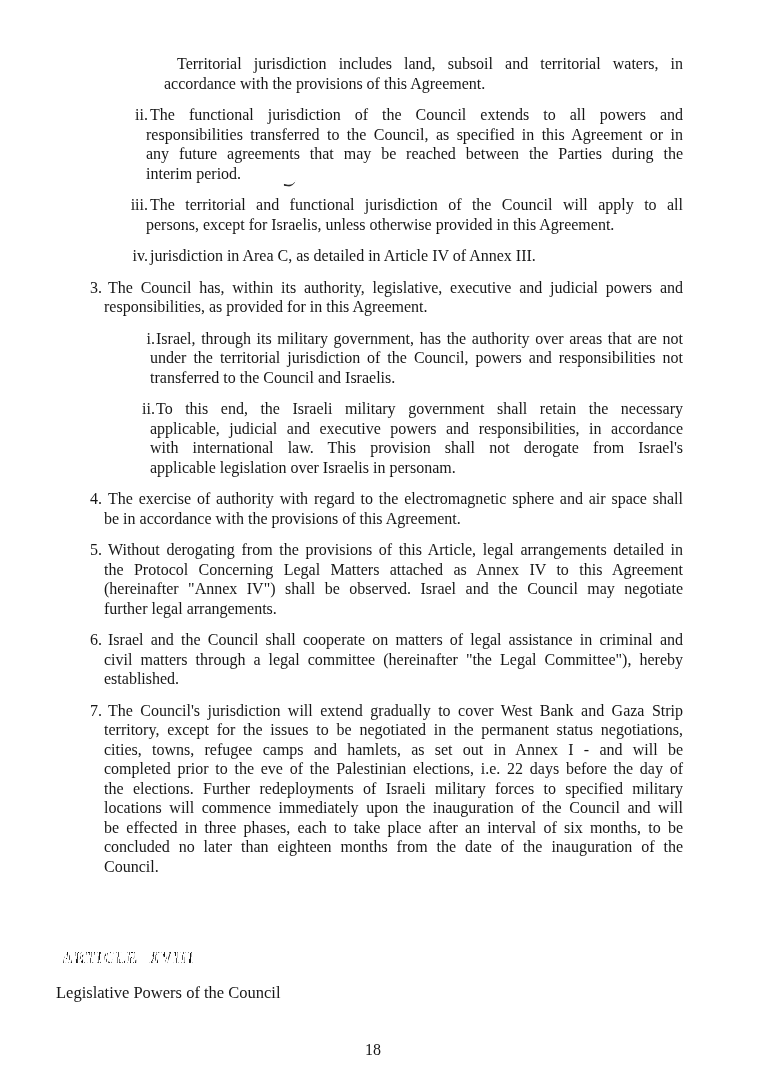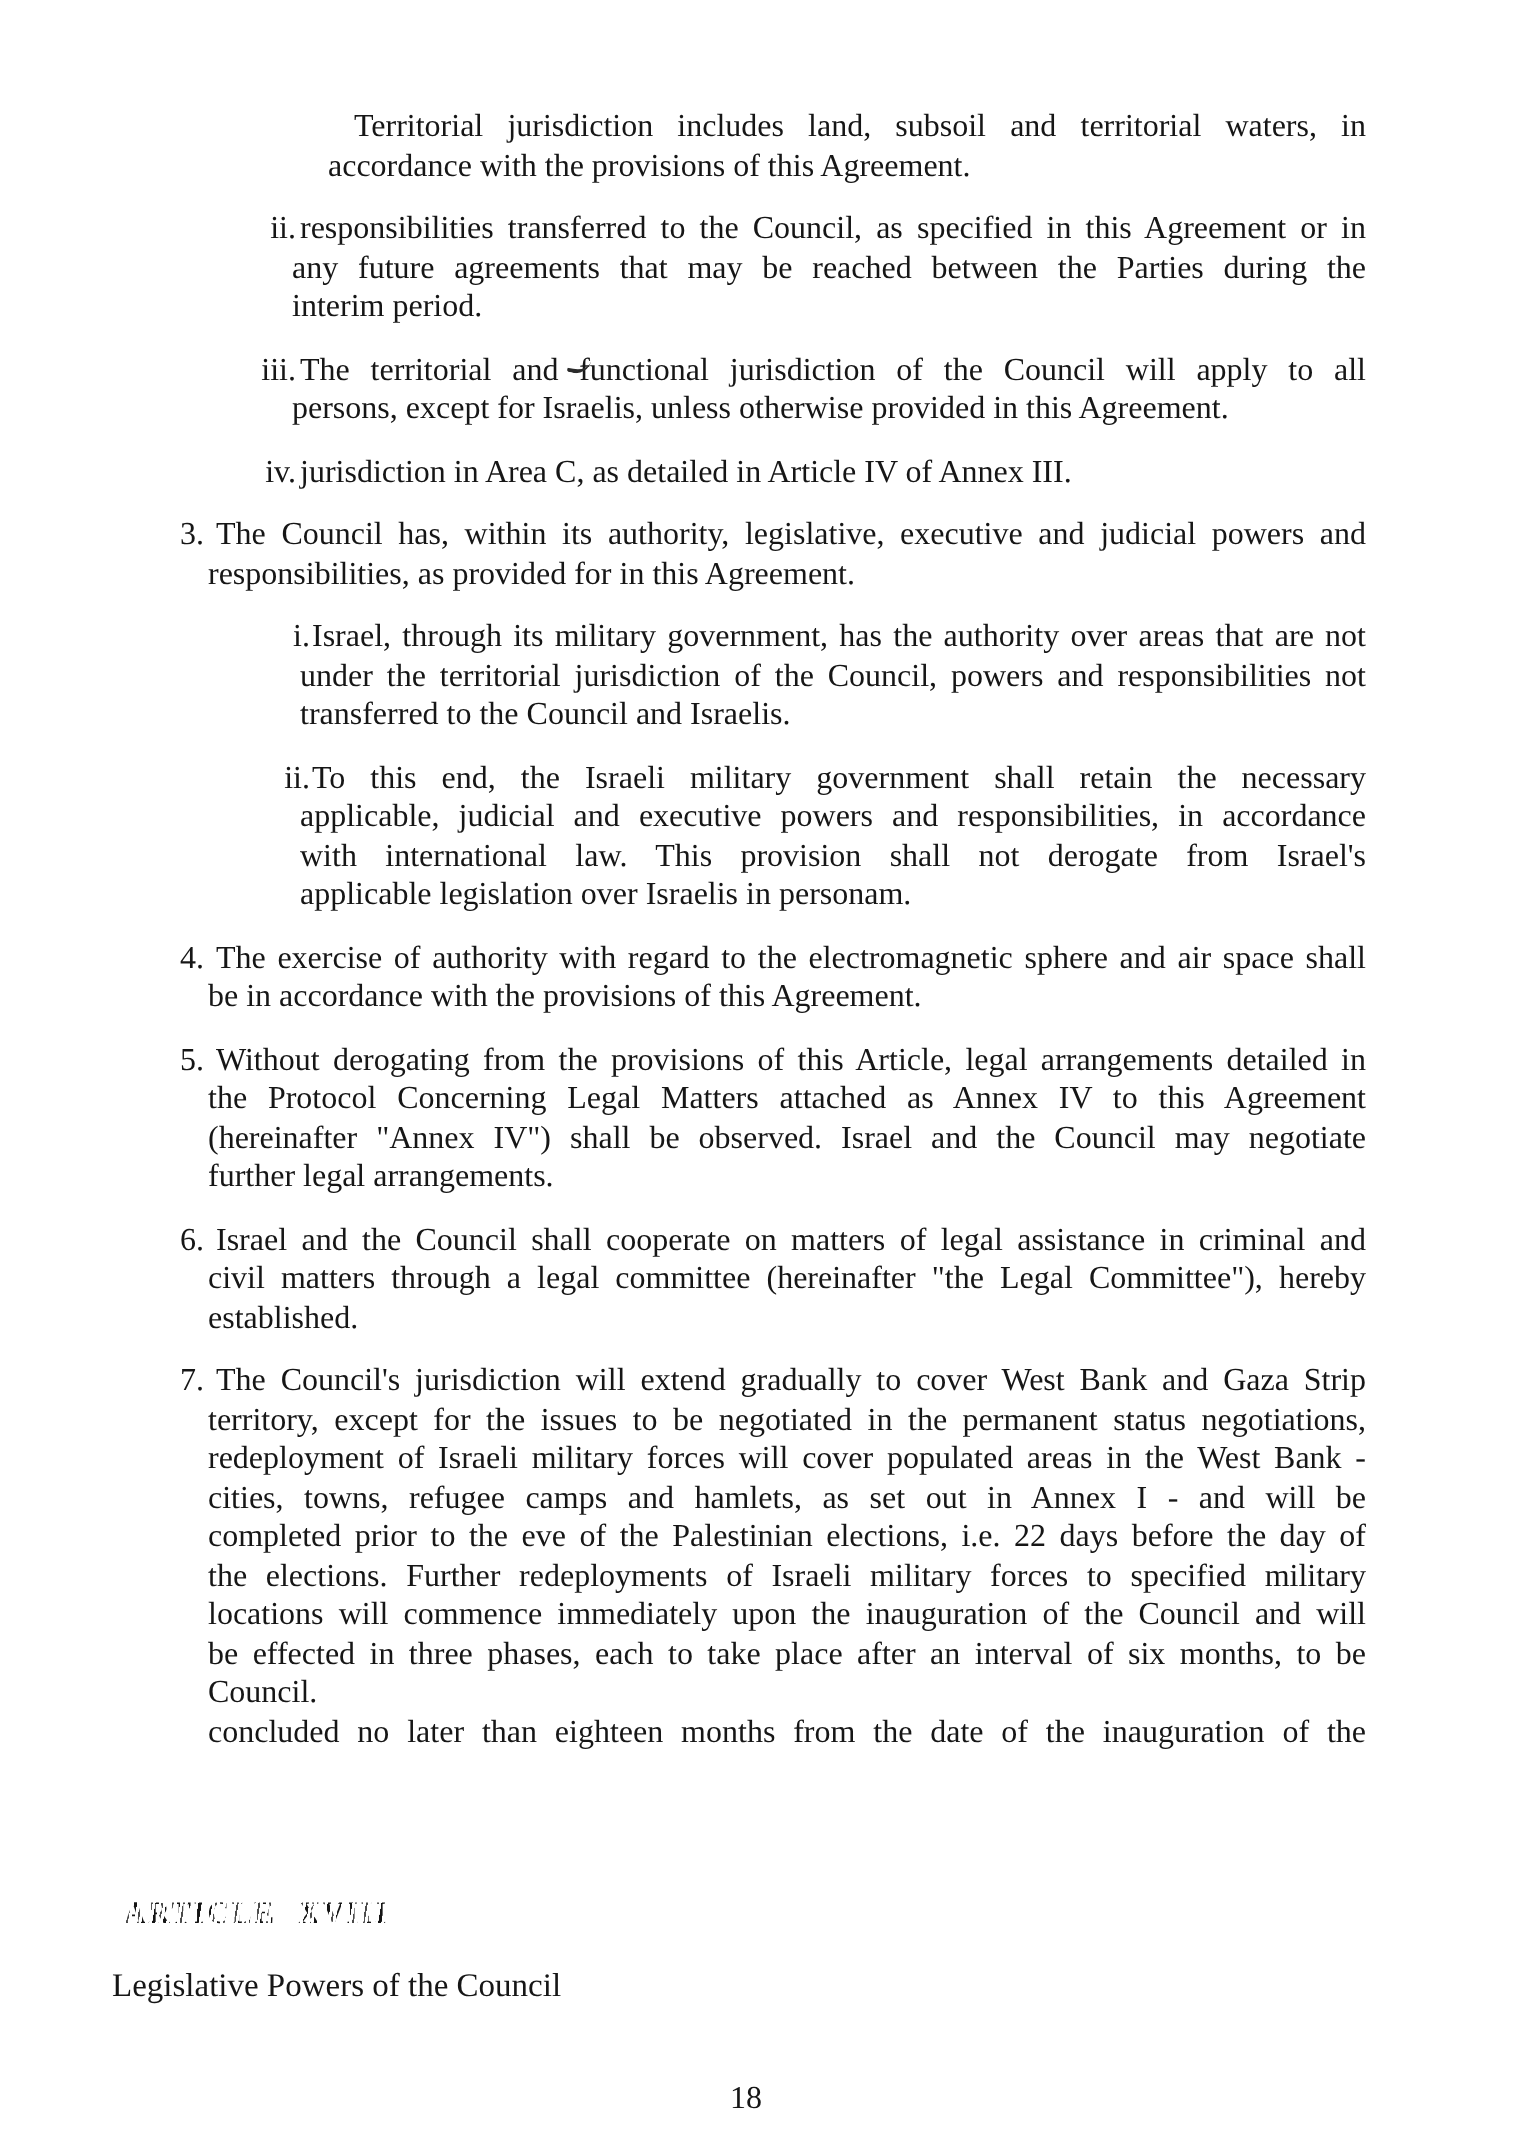--- a/index.html
+++ b/index.html
@@ -80,20 +80,21 @@
   <div class="textcol">
 
     <div class="blk cont">
         <div class="ln">Territorial jurisdiction includes land, subsoil and territorial waters, in</div>
         <div class="ln ln-last">accordance with the provisions of this Agreement.</div>
       </div>
 
     <div class="blk roman1">
       <span class="marker">ii.</span>
       <div>
+          <div class="ln">The functional jurisdiction of the Council extends to all powers and</div>
           <div class="ln">responsibilities transferred to the Council, as specified in this Agreement or in</div>
           <div class="ln">any future agreements that may be reached between the Parties during the</div>
           <div class="ln ln-last">interim period.</div>
         </div>
     </div>
 
     <div class="blk roman1">
       <span class="marker">iii.</span>
       <div>
           <div class="ln">The territorial and functional jurisdiction of the Council will apply to all</div>
@@ -160,28 +161,27 @@
           <div class="ln">civil matters through a legal committee (hereinafter "the Legal Committee"), hereby</div>
           <div class="ln ln-last">established.</div>
         </div>
     </div>
 
     <div class="blk num">
       <span class="marker">7.</span>
       <div>
           <div class="ln">The Council's jurisdiction will extend gradually to cover West Bank and Gaza Strip</div>
           <div class="ln">territory, except for the issues to be negotiated in the permanent status negotiations,</div>
-          <div class="ln">redeployment of Israeli military forces will cover populated areas in the West Bank -</div>
           <div class="ln">cities, towns, refugee camps and hamlets, as set out in Annex I - and will be</div>
           <div class="ln">completed prior to the eve of the Palestinian elections, i.e. 22 days before the day of</div>
           <div class="ln">the elections. Further redeployments of Israeli military forces to specified military</div>
           <div class="ln">locations will commence immediately upon the inauguration of the Council and will</div>
           <div class="ln">be effected in three phases, each to take place after an interval of six months, to be</div>
+          <div class="ln">concluded no later than eighteen months from the date of the inauguration of the</div>
           <div class="ln ln-last">Council.</div>
-          <div class="ln">concluded no later than eighteen months from the date of the inauguration of the</div>
         </div>
     </div>
 
   </div>
 
   <span class="artifact"></span>
 
   <div class="article-heading">ARTICLE XVIII</div>
   <div class="article-subtitle">Legislative Powers of the Council</div>
   <div class="page-number">18</div>

